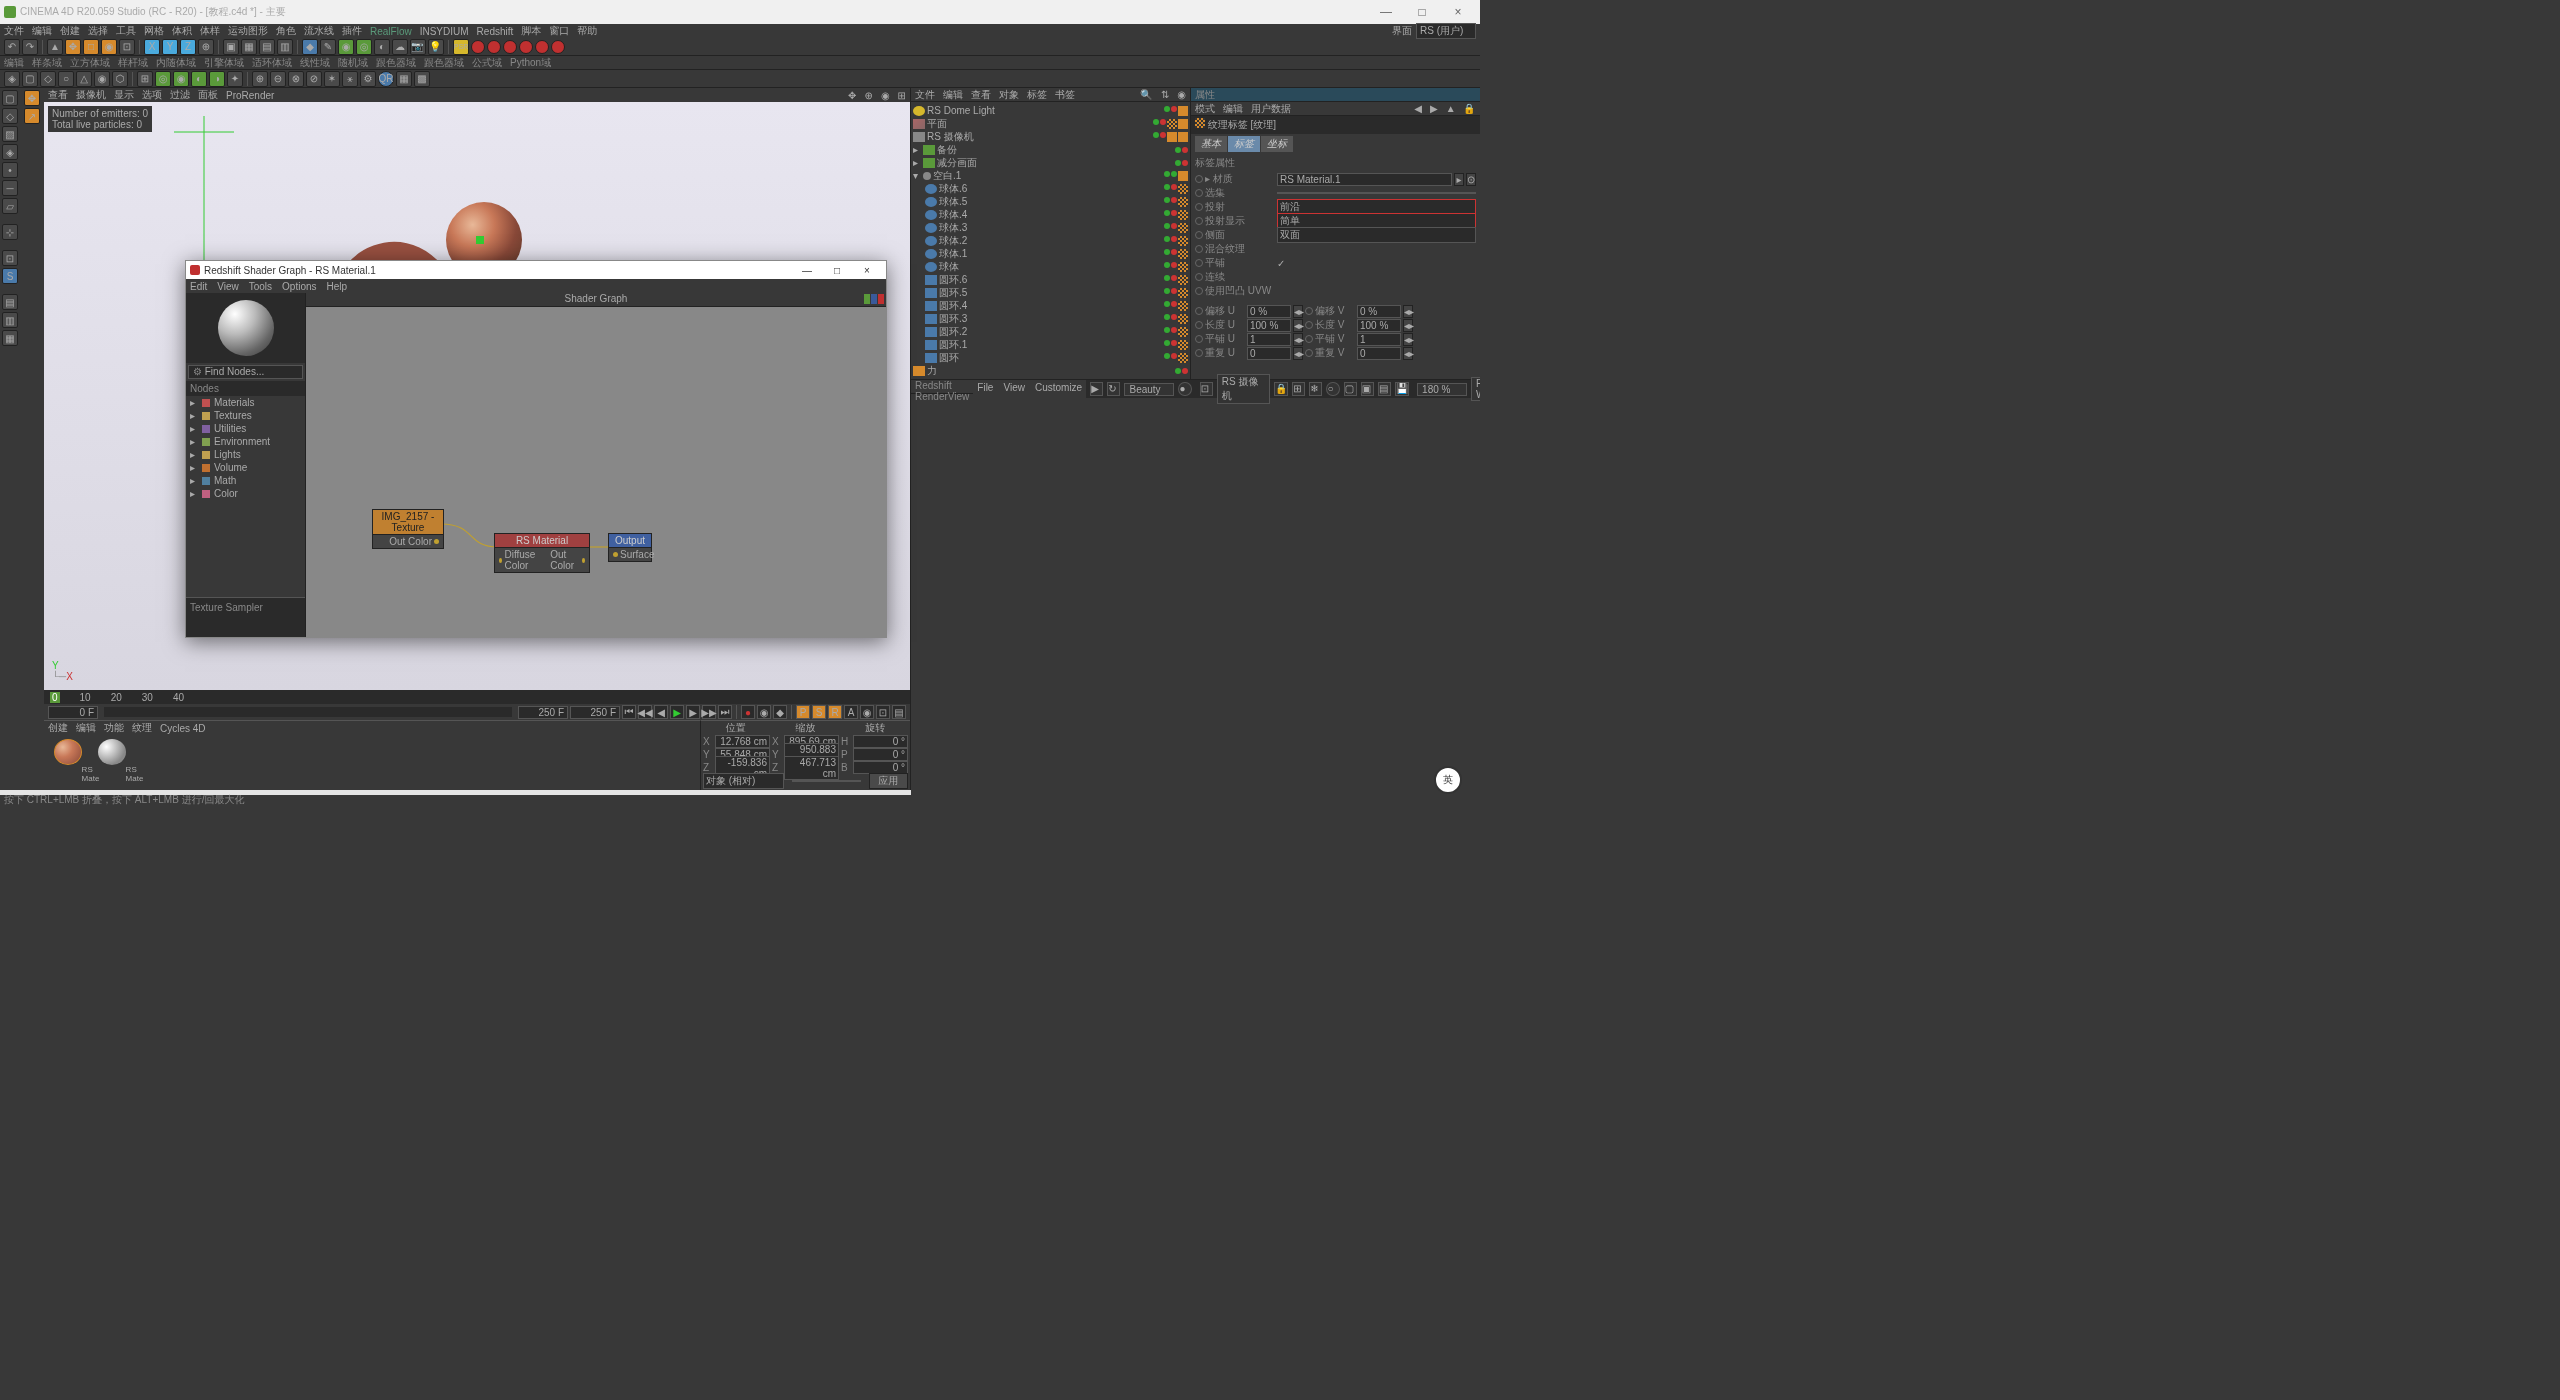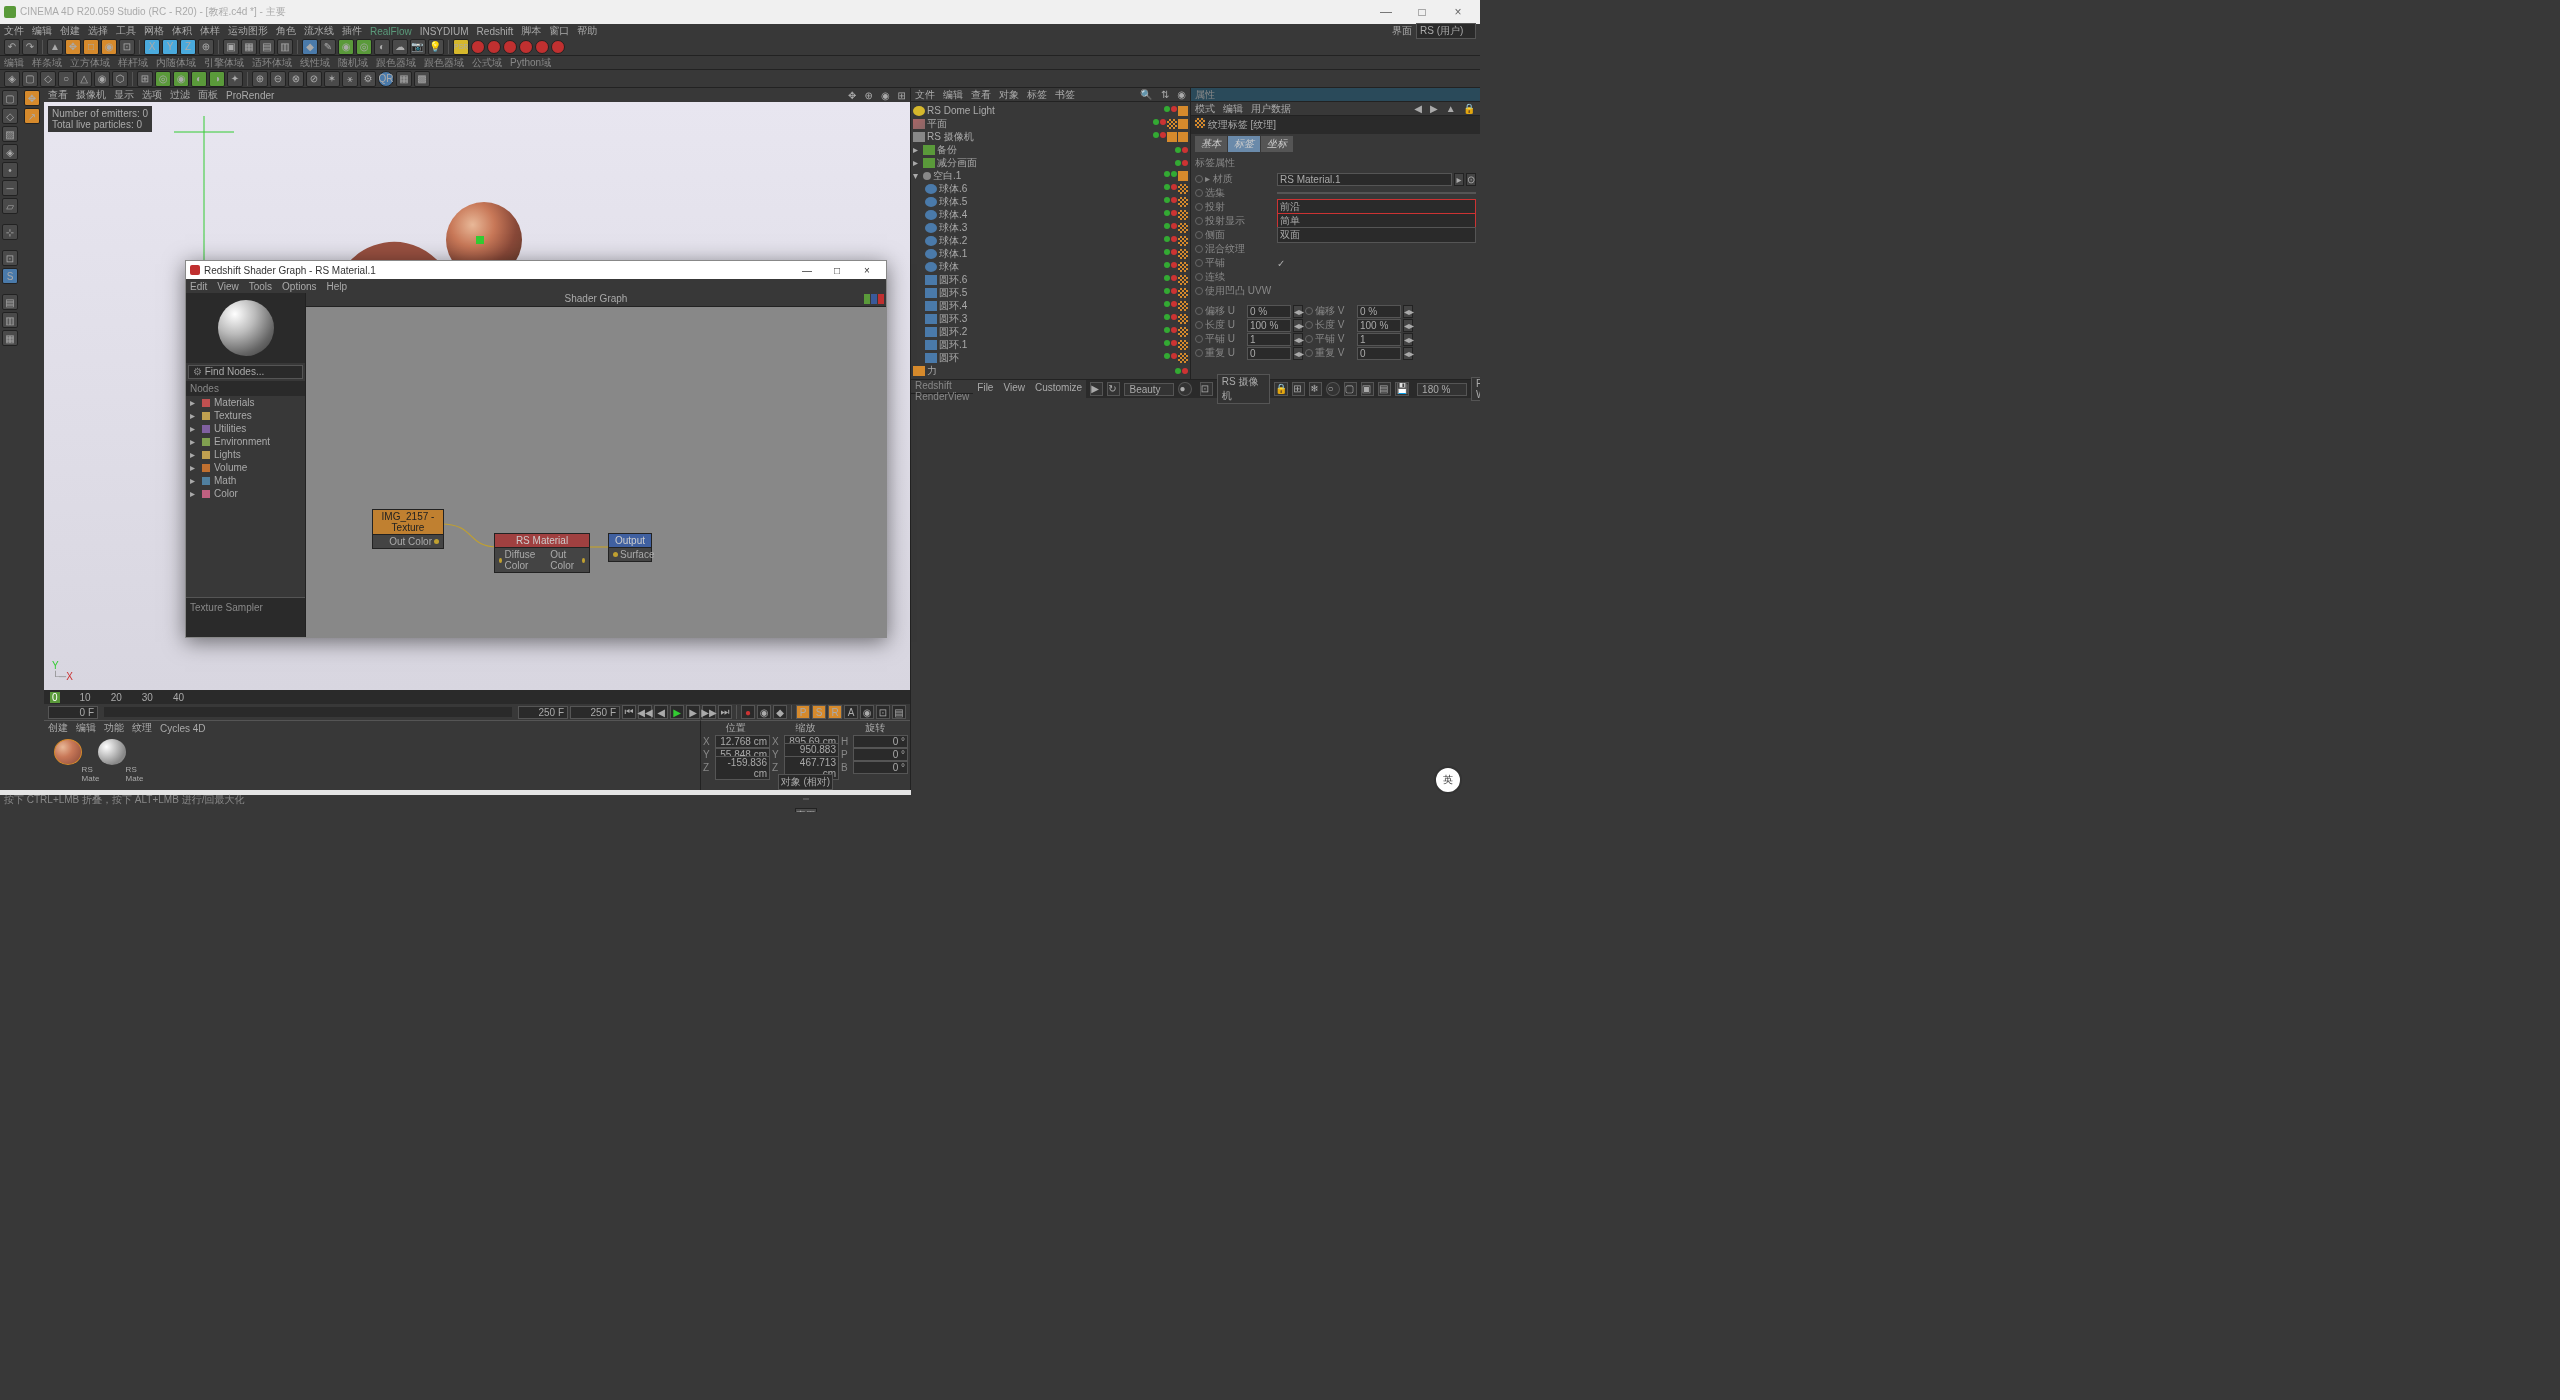--- a/index.html
+++ b/index.html
@@ -407,21 +407,21 @@
             <span class="val">0 °</span>
         </div>
         <div class="coord-row">
           <span class="lbl">Z</span>
             <span class="val">-159.836 cm</span>
           <span class="lbl">Z</span>
             <span class="val">467.713 cm</span>
           <span class="lbl">B</span>
             <span class="val">0 °</span>
         </div>
-        <div class="coord-row" style="gap:8px;flex-direction:column;">
+        <div class="coord-row" style="gap:8px;">
           <span class="val" style="flex:1.2;text-align:left;">对象 (相对)</span>
           <span class="val" style="flex:1;"></span>
           <span style="flex:.6;background:#4a4a4a;border:1px solid #222;text-align:center;">应用</span>
         </div>
       </div>
     </div>
   </div>
 
   <div class="right-col">
     <div class="right-top">

